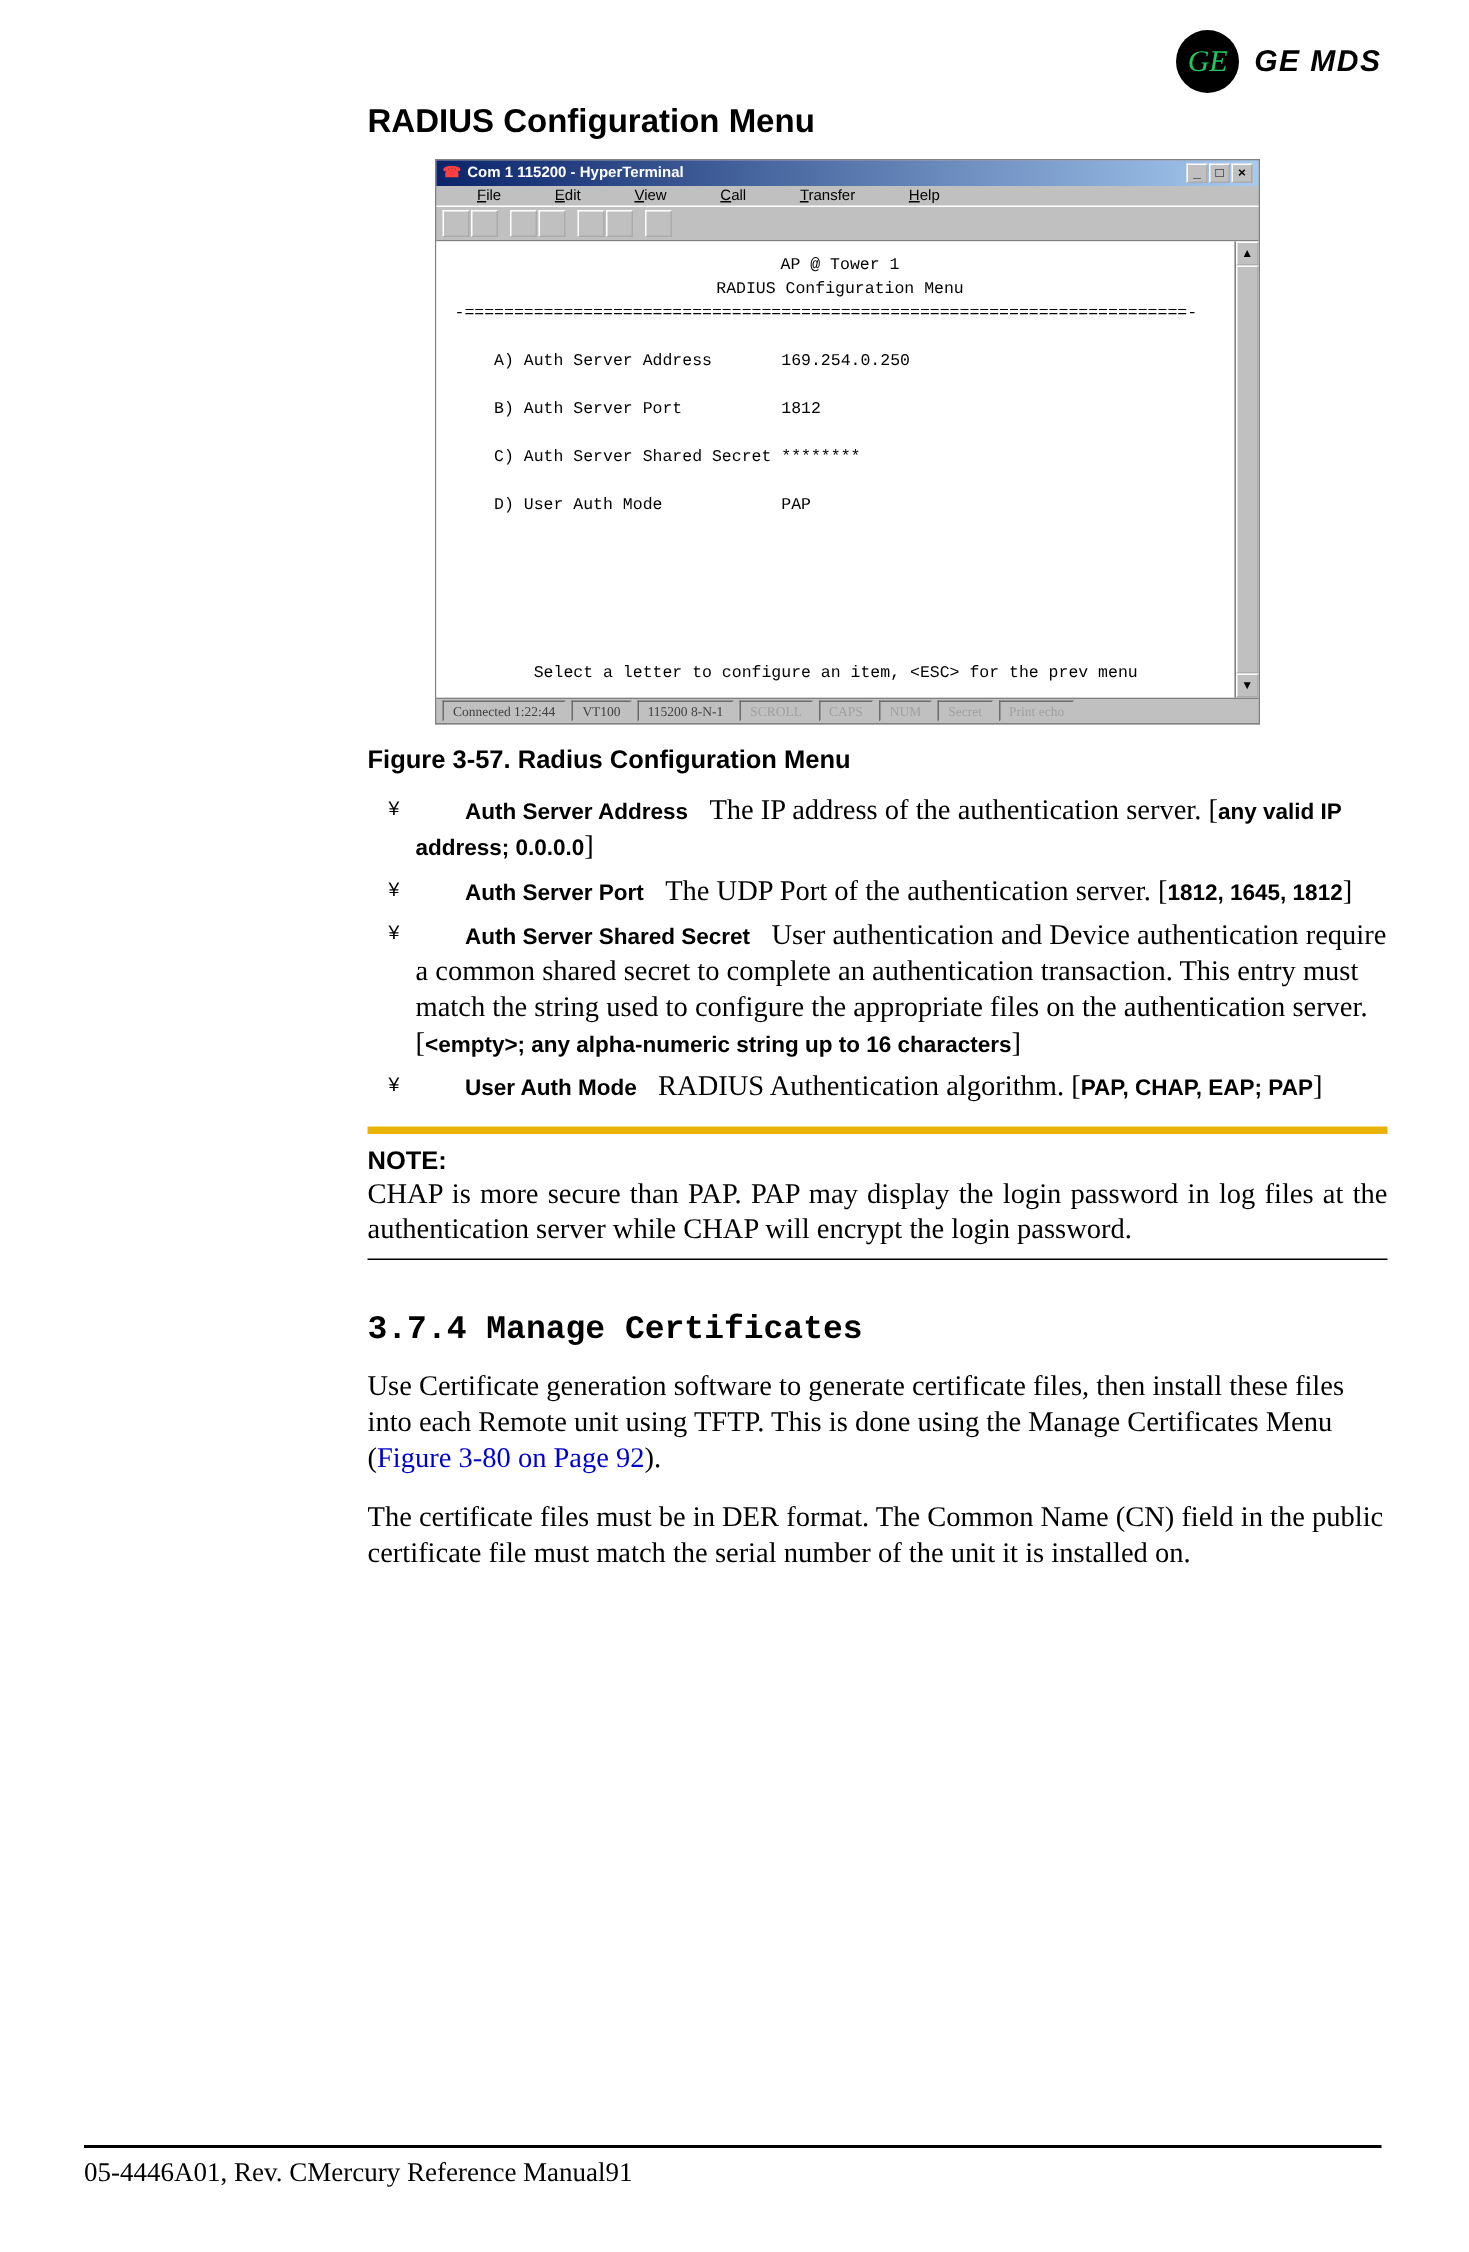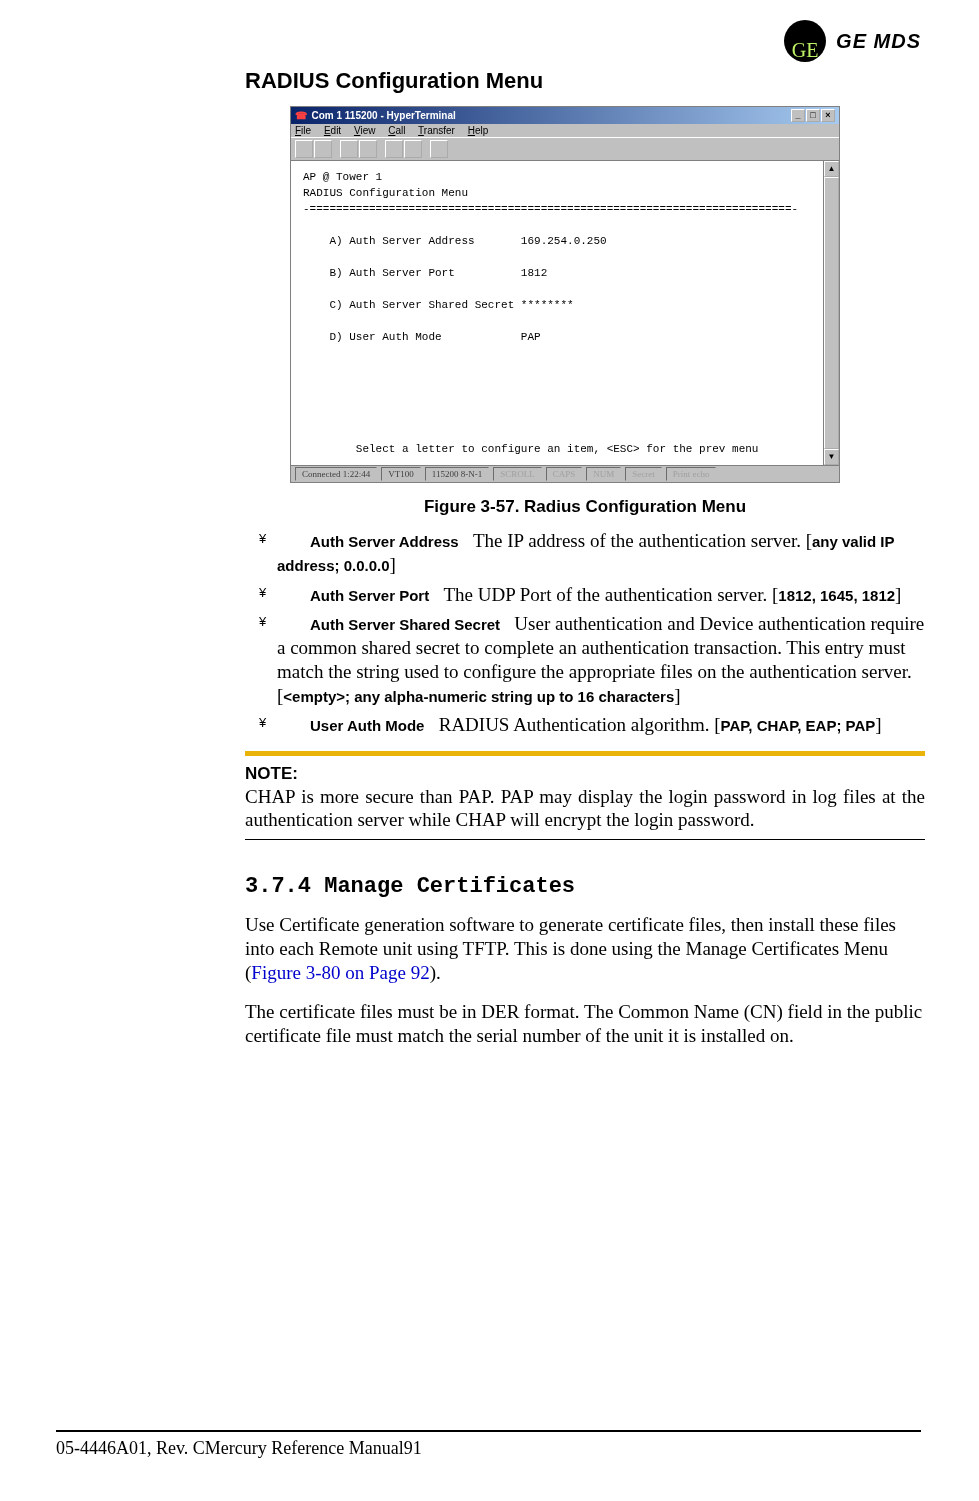--- a/index.html
+++ b/index.html
@@ -19,23 +19,24 @@
       align-items: center;
       gap: 10px;
     }
     .ge-circle {
       width: 42px;
       height: 42px;
       background: #000;
       border-radius: 50%;
       display: flex;
       justify-content: center;
-      align-items: flex-end;
-      color: #bef264;
+      align-items: center;
+      color: #22c55e;
       font-family: "Times New Roman", serif;
+      font-style: italic;
       font-size: 20px;
     }
     .ge-text {
       font-family: Arial, Helvetica, sans-serif;
       font-weight: bold;
       font-size: 20px;
       font-style: italic;
       letter-spacing: 1px;
     }
     .content {
@@ -79,21 +80,21 @@
       width: 14px; height: 13px; background: #c0c0c0;
       border: 1px outset #fff;
       font-size: 9px; line-height: 11px; text-align: center;
       color: #000;
     }
     .term-menu {
       background: #c0c0c0;
       padding: 1px 4px;
       font-size: 10px;
     }
-    .term-menu span { margin-right: 10px; }
+    .term-menu span { margin-right: 10px; margin-left: 23px; }
     .term-menu span u { text-decoration: underline; }
     .term-toolbar {
       background: #c0c0c0;
       padding: 2px 4px;
       border-top: 1px solid #fff;
       border-bottom: 1px solid #808080;
       display: flex;
       gap: 2px;
     }
     .tb-group { display: flex; gap: 1px; margin-right: 6px; }
@@ -146,21 +147,21 @@
     }
     .term-status span {
       border: 1px inset #c0c0c0;
       padding: 1px 6px;
     }
     .term-status .dim { color: #a0a0a0; }
     .figure-caption {
       font-family: Arial, Helvetica, sans-serif;
       font-weight: bold;
       font-size: 17px;
-      text-align: center;
+      text-align: left;
       margin: 14px 0 12px 0;
     }
     .bullets { margin-left: 14px; }
     .bullet-item {
       font-size: 19px;
       line-height: 1.25;
       margin-bottom: 6px;
       padding-left: 18px;
       position: relative;
     }
@@ -270,21 +271,21 @@
       </div>
       <div class="tb-group">
         <div class="tb-btn"></div>
         <div class="tb-btn"></div>
       </div>
       <div class="tb-group">
         <div class="tb-btn"></div>
       </div>
     </div>
     <div class="term-body-wrap">
-      <div class="term-body"><div style="text-align:left"><span>AP @ Tower 1</span>
+      <div class="term-body"><div style="text-align:center"><span>AP @ Tower 1</span>
 <span>RADIUS Configuration Menu</span></div><span>-=========================================================================-</span>
 
 <span>    A) Auth Server Address       169.254.0.250</span>
 
 <span>    B) Auth Server Port          1812</span>
 
 <span>    C) Auth Server Shared Secret ********</span>
 
 <span>    D) User Auth Mode            PAP</span>
 

